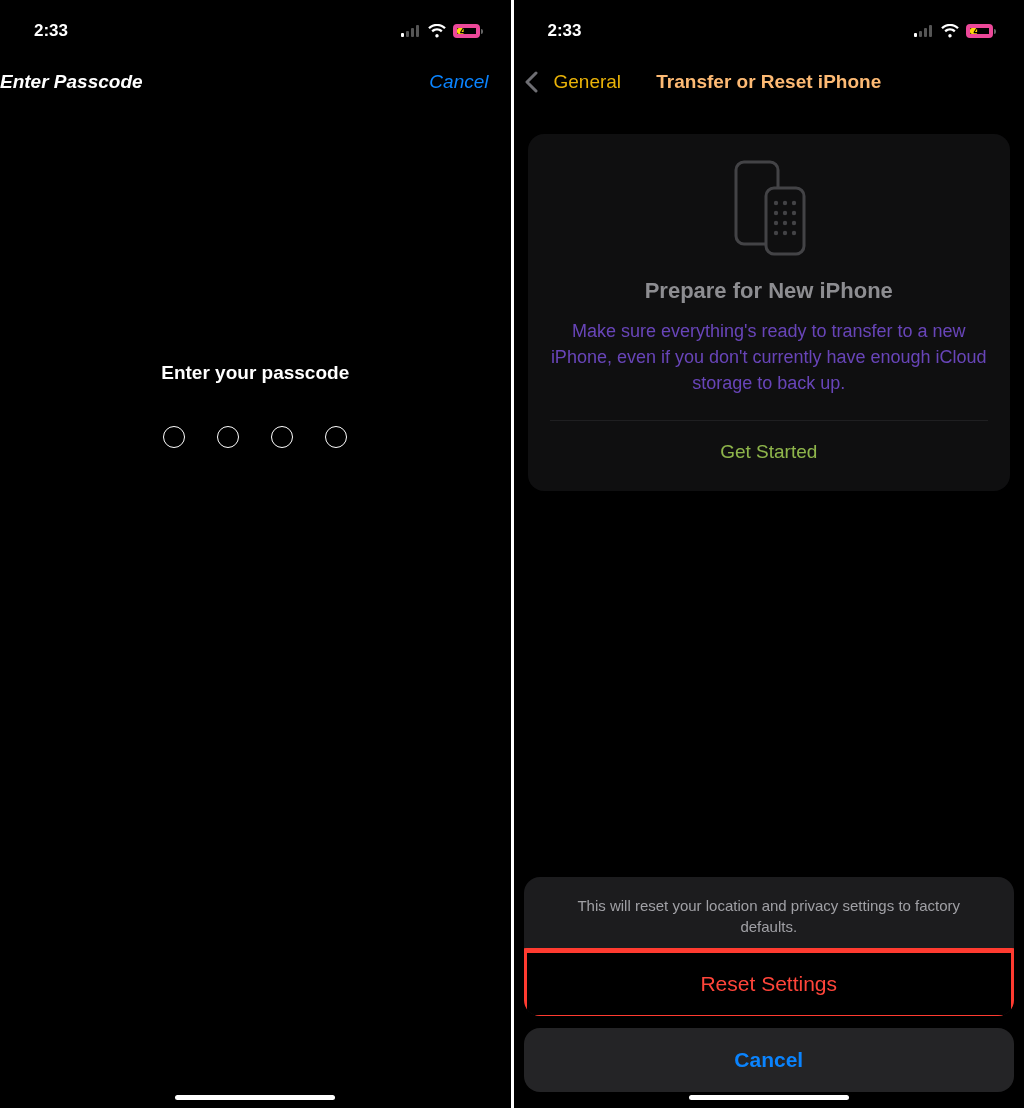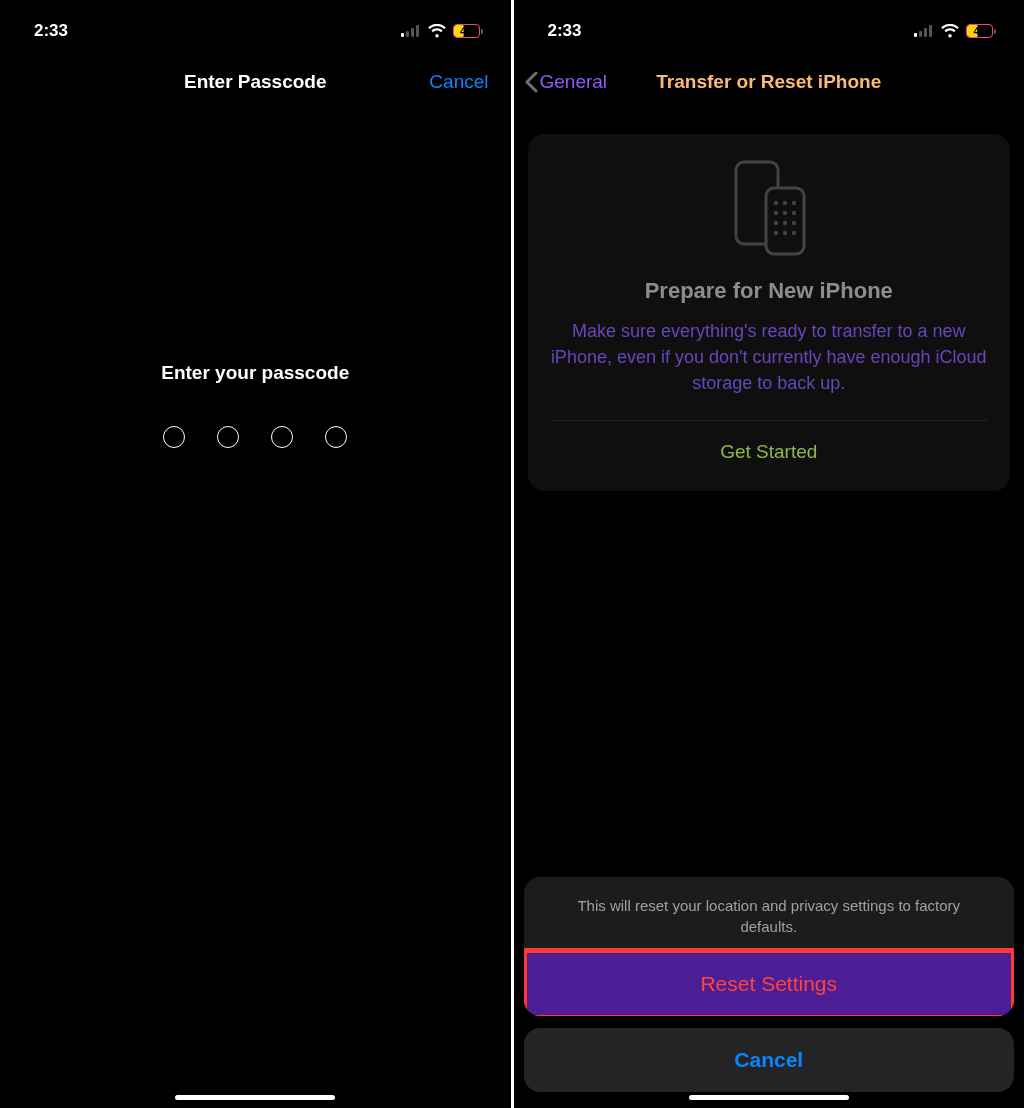--- a/index.html
+++ b/index.html
@@ -41,21 +41,21 @@
   }
   .cellular-icon svg, .wifi-icon svg { display:block; }
   .battery {
     display: flex;
     align-items: center;
     gap: 1px;
   }
   .battery-body {
     width: 27px;
     height: 14px;
-    border: 1px solid #ec4899;
+    border: 4px solid #ec4899;
     border-radius: 4px;
     position: relative;
     overflow: hidden;
     text-align: center;
   }
   .battery-fill {
     position: absolute;
     left: 0; top: 0; bottom: 0;
     width: 43%;
     background: #ffd60a;
@@ -73,23 +73,24 @@
   }
   .battery-cap {
     width: 2px; height: 5px; background:#666; border-radius:0 2px 2px 0;
   }
 
   
   .navbar-pc {
     height: 44px;
     display: flex;
     align-items: center;
-    justify-content: center;
+    justify-content: flex-start;
     position: relative;
     margin-top: 6px;
+    font-style: italic;
   }
   .navbar-title { font-size: 19px; font-weight: 600; }
   .navbar-cancel {
     position: absolute;
     right: 22px;
     color: #0a84ff;
     font-size: 19px;
     font-weight: 400;
   }
   .pc-body {
@@ -112,23 +113,23 @@
     height: 44px;
     display: flex;
     align-items: center;
     position: relative;
     margin-top: 6px;
     padding: 0 10px;
   }
   .back-group {
     display: flex;
     align-items: flex-end;
-    color: #8b5cf6;
+    color: #eab308;
     font-size: 19px;
-    gap: 2px;
+    gap: 16px;
   }
   .chevron-left { width:14px; height:22px; }
   .navbar-set-title {
     position:absolute;
     left:50%;
     transform:translateX(-50%);
     font-size: 19px;
     font-weight: 600;
     color: #fdba74;
     white-space: nowrap;
@@ -167,21 +168,21 @@
     padding:18px 24px 14px 24px;
     line-height:1.45;
   }
   .sheet-btn {
     text-align:center;
     font-size:21px;
     padding:20px 0;
   }
   .sheet-btn.reset {
     color:#ff453a;
-    background:#4c1d95;
+    background:#000000;
     position:relative;
   }
   .highlight-box {
     position:absolute;
     inset:-4px -2px -4px -2px;
     border:5px solid #ff3b30;
     border-radius:4px;
     pointer-events:none;
   }
   .sheet-cancel {

